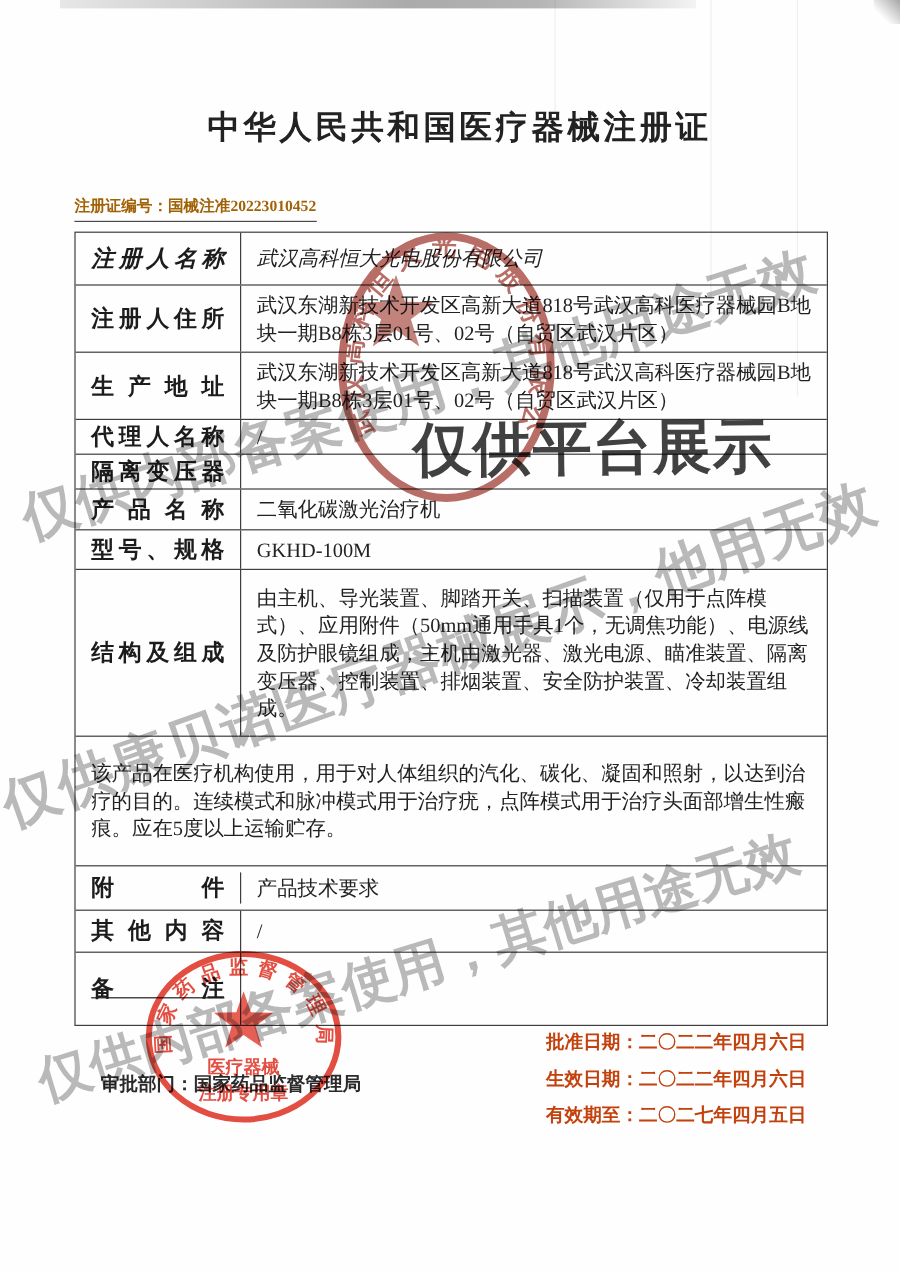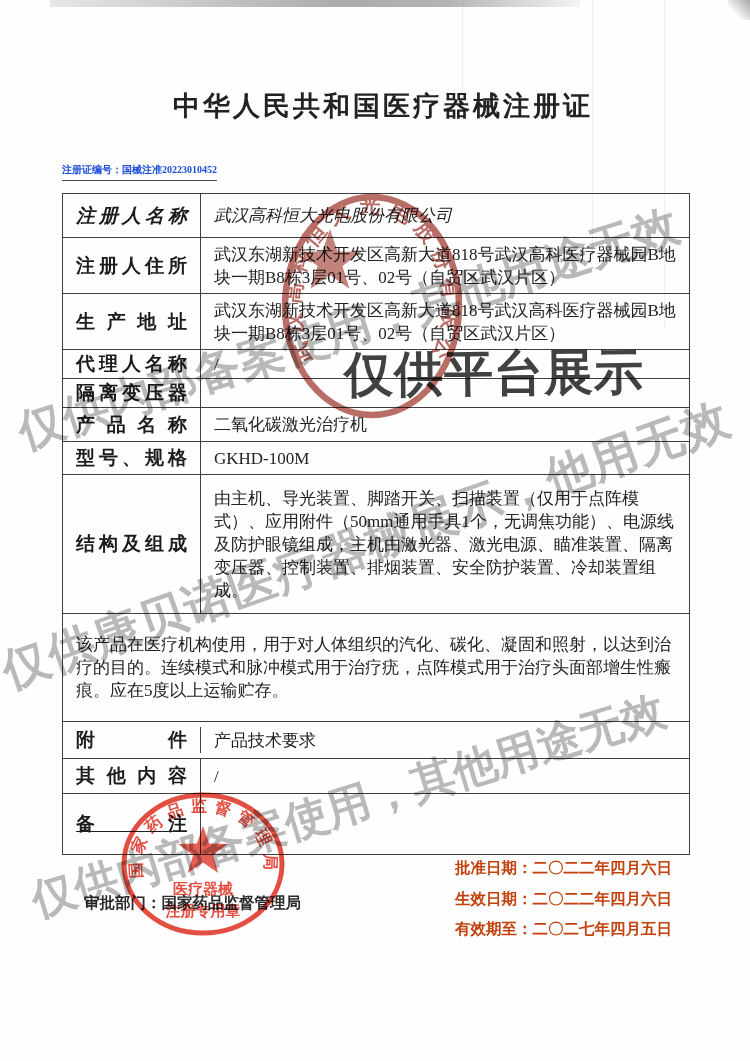--- a/index.html
+++ b/index.html
@@ -10,22 +10,22 @@
     background:linear-gradient(90deg,rgba(90,90,90,.14),rgba(55,55,55,.42) 55%,rgba(60,60,60,.38) 75%,rgba(120,120,120,.08));}
   .smudge-corner{position:absolute;right:0;top:0;width:22px;height:20px;z-index:1;
     background:linear-gradient(225deg,rgba(60,60,60,.45),rgba(60,60,60,0) 70%);}
   .crease{position:absolute;top:0;width:1px;background:rgba(0,0,0,.06);z-index:1;}
   .crease.c1{left:462px;height:95px;}
   .crease.c2{left:592px;height:260px;}
   .crease.c3{left:664px;height:330px;}
   
   .title{position:absolute;left:16px;right:0;top:88px;text-align:center;z-index:2;
     font-family:"Liberation Sans",sans-serif;font-weight:bold;font-size:27px;letter-spacing:3px;color:#222;}
-  .regline{position:absolute;left:62px;top:163px;z-index:2;font-weight:bold;font-size:10px;
-    border-bottom:1.6px solid #4a4a4a;padding-bottom:3px;color:#1d4ed8;}
+  .regline{position:absolute;left:62px;top:163px;z-index:2;font-weight:bold;font-size:13px;
+    border-bottom:1.6px solid #4a4a4a;padding-bottom:3px;color:#a16207;}
   
   .cert-table{position:absolute;left:62px;top:193px;width:628px;z-index:2;
     border:1.7px solid #3e3e3e;box-sizing:border-box;}
   .row{display:flex;border-bottom:1.5px solid #3e3e3e;box-sizing:border-box;}
   .row:last-child{border-bottom:none;}
   .lbl{width:138px;min-width:138px;border-right:1.5px solid #3e3e3e;box-sizing:border-box;
     display:flex;align-items:center;padding:0 13px;}
   .lbl span{display:block;width:100%;font-weight:bold;font-size:19px;color:#1c1c1c;
     text-align:justify;text-align-last:justify;text-justify:inter-character;}
   .val{flex:1;display:flex;align-items:center;box-sizing:border-box;

